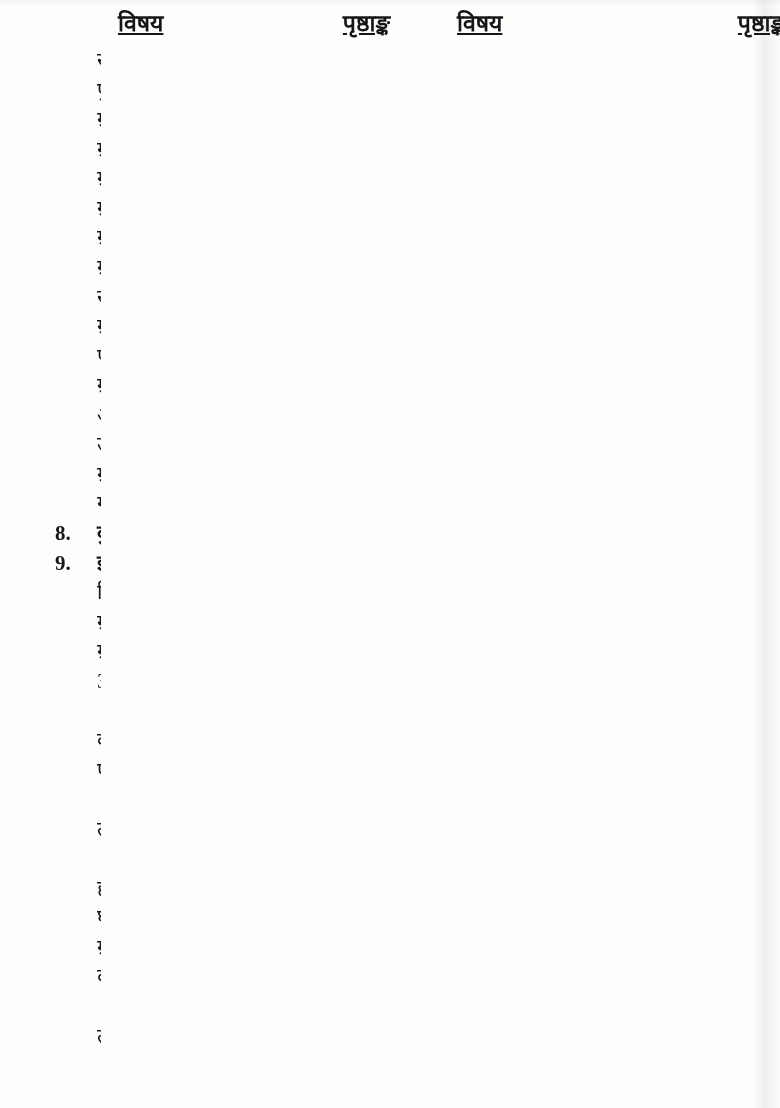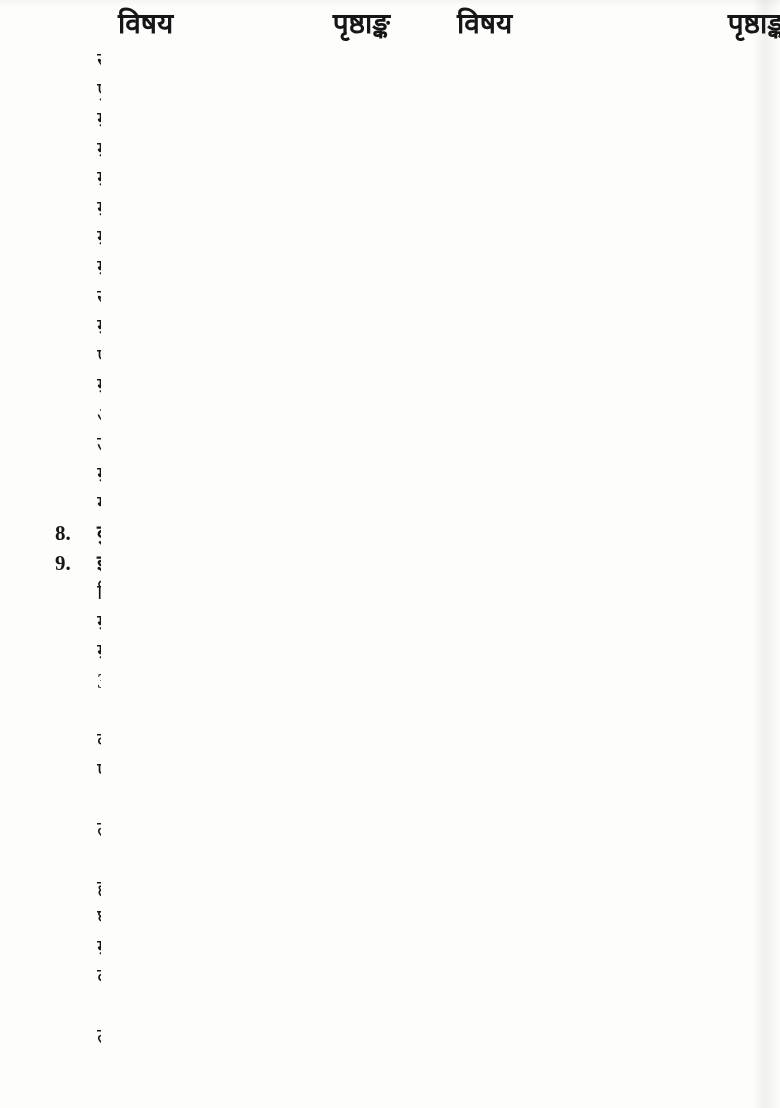--- a/index.html
+++ b/index.html
@@ -29,22 +29,23 @@
   .col { flex: none; }
   .col-left  { width: 392px; padding-left: 55px; padding-right: 2px; }
   .col-right { width: 388px; padding-left: 9px;  padding-right: 3px; }
 
   .col-header {
     display: flex;
     justify-content: space-between;
     align-items: baseline;
     height: 38px;
     font-weight: bold;
-    font-size: 28px;
+    font-size: 23px;
     line-height: 34px;
+    text-decoration: underline;
   }
   .col-left  .h-subject { margin-left: 63px; }
   .col-right .h-subject { margin-left: 56px; }
   .col-right .h-page    { margin-right: -8px; } 
 
   .rows { display: block; }
   .row {
     display: flex;
     align-items: baseline;
     height: 29.57px;

